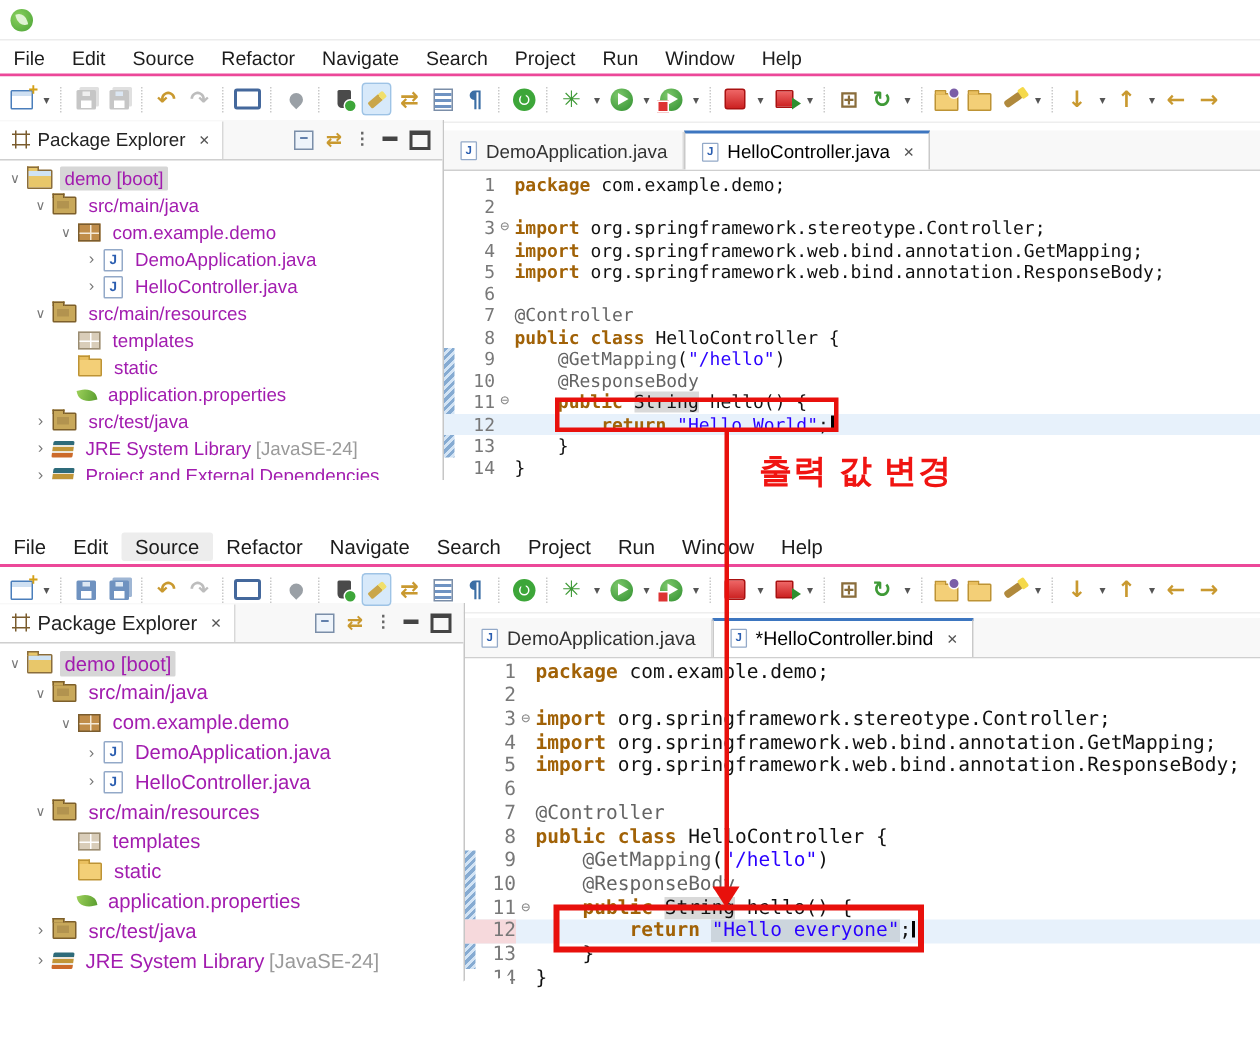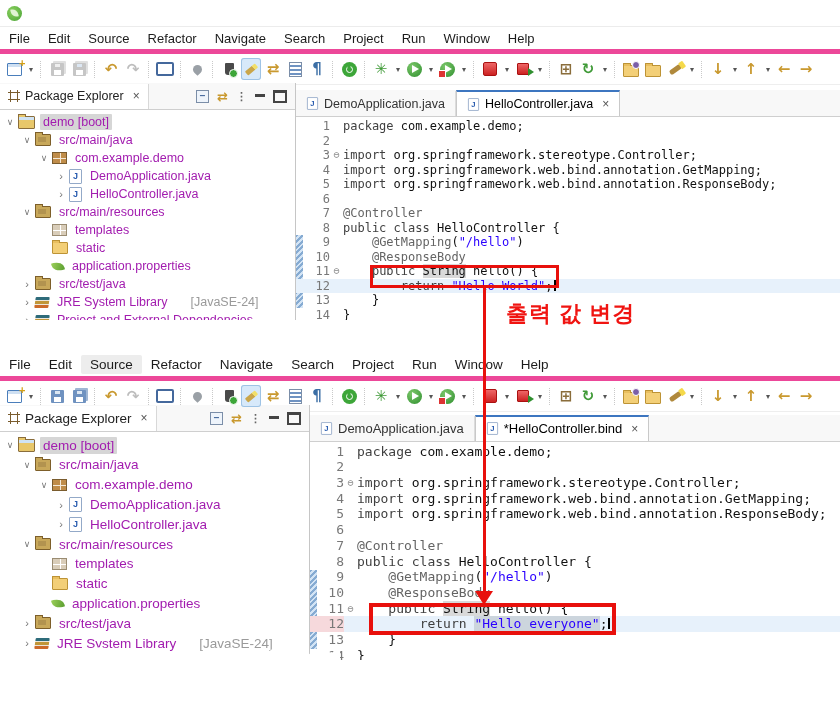--- a/index.html
+++ b/index.html
@@ -9,21 +9,21 @@
   
   #s1{left:0;top:0;width:840px;height:320px;overflow:hidden;background:#fff}
   #s2{left:0;top:352px;width:840px;height:308px;overflow:hidden;background:#fff}
   
   .titlebar{height:26px;display:flex;align-items:center;gap:7px;padding-left:7px;
             border-bottom:1px solid #ececec;font-size:12.5px;color:#111}
   .spring-logo{width:15px;height:15px;border-radius:50%;background:radial-gradient(circle at 35% 35%,#8ad05e,#4aa336);position:relative;flex:0 0 auto}
   .spring-logo::after{content:"";position:absolute;left:4px;top:3px;width:7px;height:8px;
        border-radius:0 80% 0 80%;background:#dff3d2;transform:rotate(-12deg)}
   
-  .menubar{display:flex;align-items:center;font-size:13px;color:#1c1c1c;border-bottom:5px solid #ec4899}
+  .menubar{display:flex;align-items:center;font-size:13px;color:#1c1c1c;border-bottom:2px solid #ec4899}
   #s1 .menubar{height:22px}
   #s2 .menubar{height:24px;font-size:13.5px}
   .menu-item{padding:2px 9px;border-radius:2px;cursor:default}
   .menu-item.hl{background:#ededed}
   
   .toolbar{height:30px;display:flex;align-items:center;padding:0 4px;gap:2px;border-bottom:1px solid #eee;background:#fff;white-space:nowrap}
   .tbsep{width:1px;height:17px;border-left:1px dotted #c9c9c9;margin:0 3px;flex:0 0 auto}
   .tbi{min-width:20px;height:22px;display:flex;align-items:center;justify-content:center;border-radius:3px;flex:0 0 auto;position:relative}
   .tbi.selected{background:#d7e9fa;box-shadow:inset 0 0 0 1px #9ec3e5}
   .dd{font-size:8px;color:#555;margin-left:1px;flex:0 0 auto;width:8px;text-align:center}
@@ -86,21 +86,21 @@
   
   .tree{padding-top:3px;overflow:hidden;flex:1}
   .trow{display:flex;align-items:center;white-space:nowrap}
   #s1 .trow{height:18px;font-size:12.5px}
   #s2 .trow{height:19.8px;font-size:13.5px}
   .arrow{width:12px;text-align:center;color:#777;font-size:11px;flex:0 0 auto}
   .arrow.v{font-size:9px}
   .ti{margin:0 5px 0 2px;flex:0 0 auto}
   .tlabel{color:#a21caf;padding:1px 3px;border-radius:1px}
   .trow.selected .tlabel{background:#d6d6d6}
-  .tsuffix{color:#9a9a9a;margin-left:20px}
+  .tsuffix{color:#9a9a9a;margin-left:0}
   
   .t-project{width:15px;height:11px;background:linear-gradient(#cfe3f4 0 3px,#e8c76a 3px);border:1px solid #8a6d3b;border-radius:1px;position:relative}
   .t-project::before{content:"";position:absolute;left:-1px;top:-3px;width:6px;height:2px;background:#e8c76a;border:1px solid #8a6d3b;border-bottom:none}
   .t-src-folder{width:14px;height:10px;background:#c8a85a;border:1px solid #7d5f2a;border-radius:1px;position:relative}
   .t-src-folder::before{content:"";position:absolute;left:-1px;top:-3px;width:6px;height:2px;background:#c8a85a;border:1px solid #7d5f2a;border-bottom:none}
   .t-src-folder::after{content:"";position:absolute;left:2px;top:2px;width:8px;height:5px;background:#8a6d3b;opacity:.35}
   .t-package{width:13px;height:10px;background:#c08d4a;border:1px solid #7a5c2e;position:relative}
   .t-package::before{content:"";position:absolute;left:50%;top:0;bottom:0;width:1px;background:#f4e9d8}
   .t-package::after{content:"";position:absolute;top:50%;left:0;right:0;height:1px;background:#f4e9d8}
   .t-package-empty{width:13px;height:10px;background:#d9cdb9;border:1px solid #9a8c72;position:relative}
@@ -120,21 +120,21 @@
   .tab .jico{transform:scale(.85)}
   .code{position:relative;flex:1;background:#fff;padding-top:2px;overflow:hidden}
   .cl{display:flex;align-items:center;position:relative}
   #s1 .cl{height:14.5px;font:12px/14.5px "DejaVu Sans Mono",monospace}
   #s2 .cl{height:15.7px;font:13px/15.7px "DejaVu Sans Mono",monospace}
   .cl.cur{background:#e7f1fb}
   .ln{width:26px;text-align:right;color:#787878;flex:0 0 auto;padding-left:8px}
   .ln.chg{background:#f6d9dc}
   .fold{width:13px;color:#8a8a8a;font-size:10px;text-align:center;flex:0 0 auto}
   .codetext{white-space:pre;flex:1}
-  .c-k{color:#404040;font-weight:normal}
+  .c-k{color:#a16207;font-weight:bold}
   .c-s{color:#2a00ff}
   .c-a{color:#646464}
   .c-d{color:#111}
   .c-occ{background:#d9d9d9;color:#111}
   .c-ssel{background:#ccd5dd;color:#2a00ff}
   .caret{display:inline-block;width:2px;height:11px;background:#000;vertical-align:-1px;margin-left:1px}
   .hatch{position:absolute;left:0;width:7px;background:repeating-linear-gradient(135deg,#86abd2 0 2px,#d3e4f5 2px 4px)}
   
   #overlay{left:0;top:0;width:840px;height:702px;pointer-events:none;z-index:50}
   .redbox{position:absolute;border:3px solid #e8100c}

